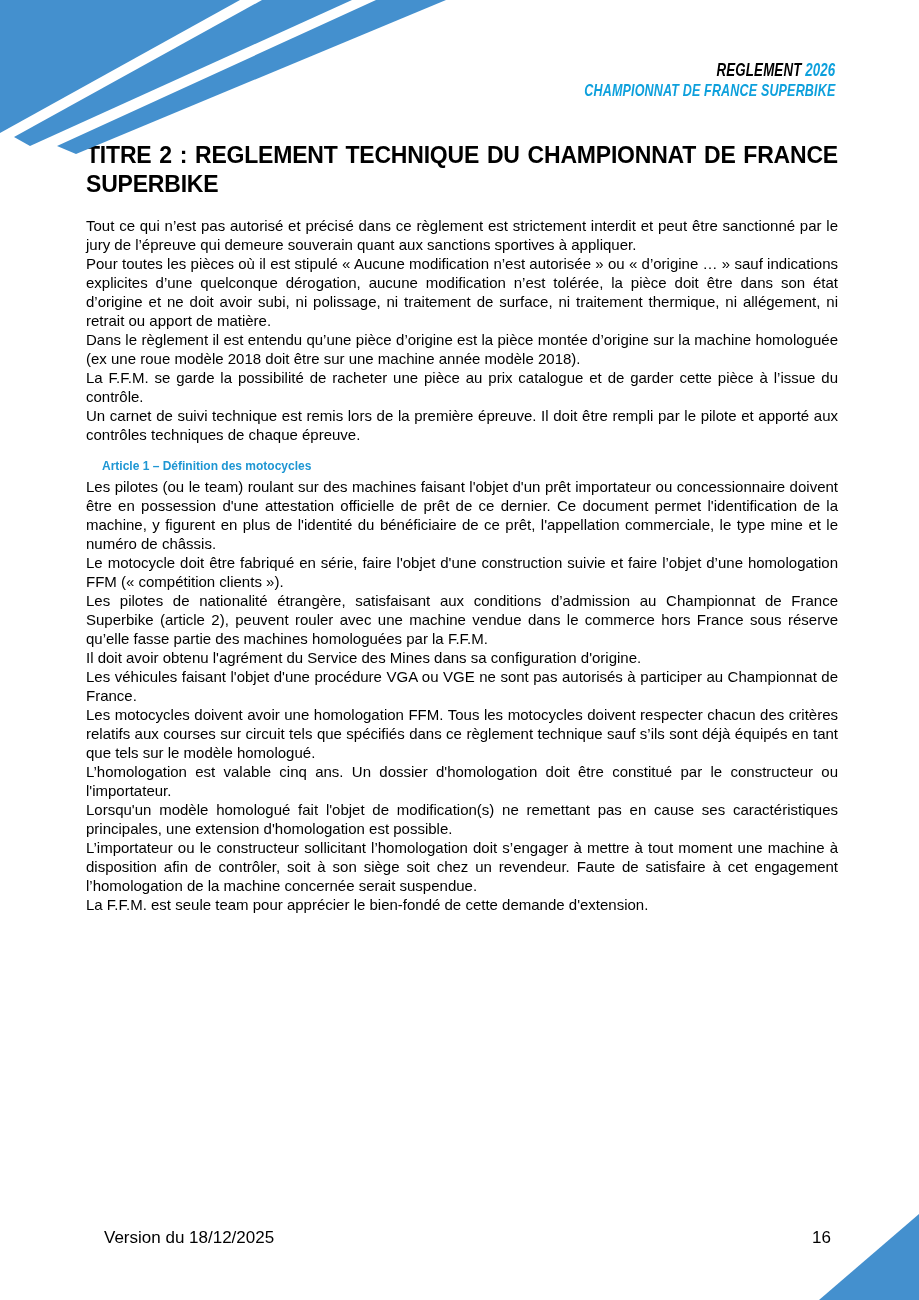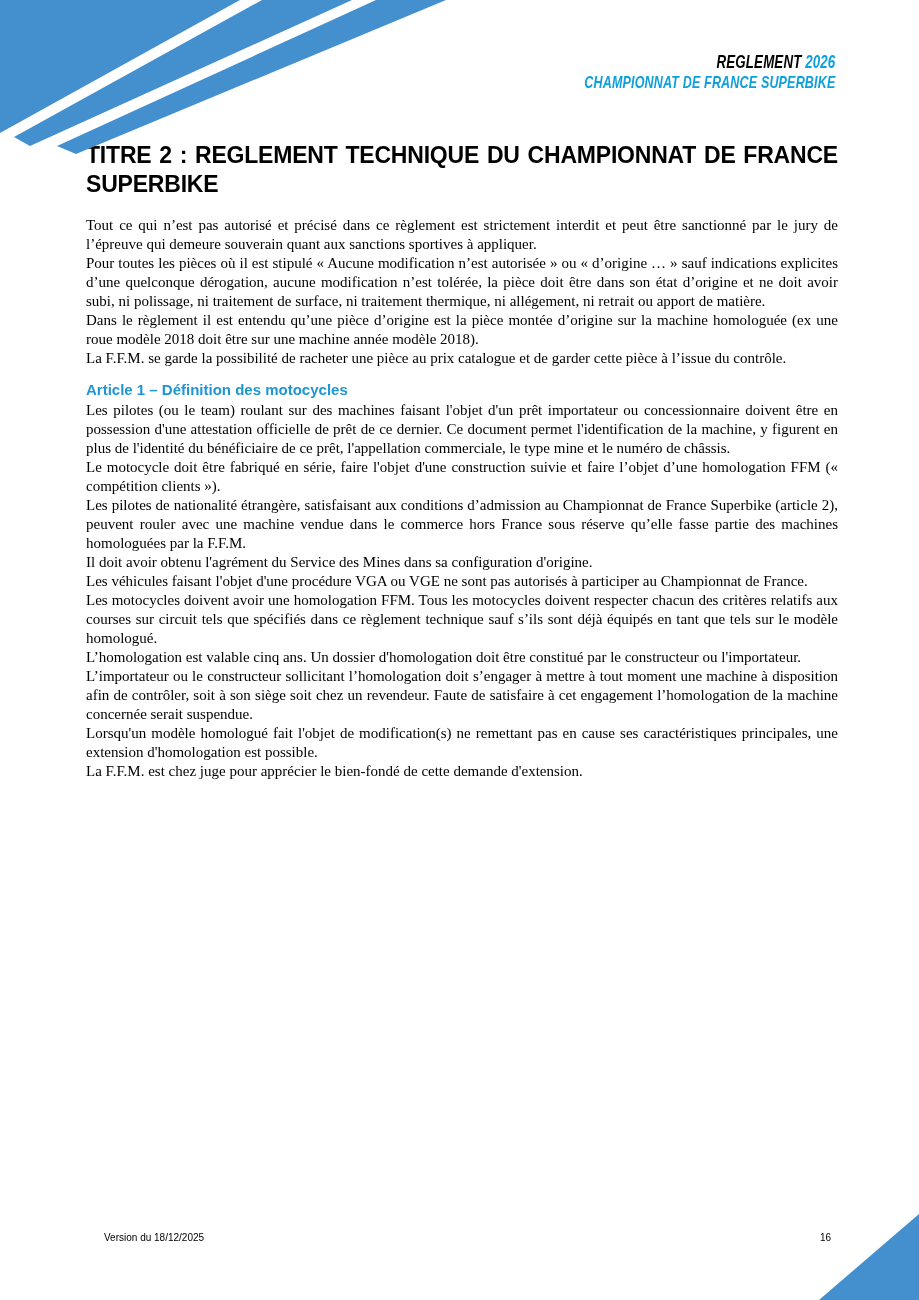--- a/index.html
+++ b/index.html
@@ -21,21 +21,21 @@
     position: absolute;
     right: 0; bottom: 0;
     width: 100px; height: 86px;
     background: #4490CE;
     clip-path: polygon(100% 0, 100% 100%, 0 100%);
   }
 
   
   .doc-header {
     position: absolute;
-    top: 52px;
+    top: 60px;
     right: 84px;
     text-align: right;
     font-weight: bold;
     font-style: italic;
     white-space: nowrap;
   }
   .doc-header .hl1 {
     font-size: 17.5px;
     line-height: 21px;
     transform: scaleX(0.76);
@@ -61,38 +61,38 @@
     text-align: justify;
     letter-spacing: -0.2px;
   }
 
   .content {
     margin: 17px 81px 0 86px;
     font-size: 15px;
     line-height: 19px;
     text-align: justify;
   }
-  .content p { margin: 0; font-family: Liberation Serif, serif; }
+  .content p { margin: 0; }
   .content .gap { margin-top: 0; }
   .content h2 {
-    font-size: 15px;
+    font-size: 12px;
     line-height: 20px;
-    margin: 12px 0 1px 0;
+    margin: 12px 0 1px 16px;
     text-align: left;
   }
   .content h2.blue { color: #1E96D3; }
 
   .footer {
     position: absolute;
     top: 1229px;
     left: 104px;
     right: 88px;
     display: flex;
     justify-content: space-between;
-    font-size: 10px;
+    font-size: 17px;
     line-height: 18px;
     gap: 44px;
   }
 </style>
 </head>
 <body>
 
 <div class="page">
 
   <svg class="swoosh" width="460" height="160" viewBox="0 0 460 160" aria-hidden="true">
@@ -111,35 +111,36 @@
   <h1 class="title">TITRE 2 : REGLEMENT TECHNIQUE DU CHAMPIONNAT DE FRANCE SUPERBIKE</h1>
 
   <div class="content">
 
     <p>Tout ce qui n’est pas autorisé et précisé dans ce règlement est strictement interdit et peut être sanctionné par le jury de l’épreuve qui demeure souverain quant aux sanctions sportives à appliquer.</p>
     <p>Pour toutes les pièces où il est stipulé « Aucune modification n’est autorisée » ou « d’origine … » sauf indications explicites d’une quelconque dérogation, aucune modification n’est tolérée, la pièce doit être dans son état d’origine et ne doit avoir subi, ni polissage, ni traitement de surface, ni traitement thermique, ni allégement, ni retrait ou apport de matière.</p>
 
     <p class="gap">Dans le règlement il est entendu qu’une pièce d’origine est la pièce montée d’origine sur la machine homologuée (ex une roue modèle 2018 doit être sur une machine année modèle 2018).</p>
 
     <p>La F.F.M. se garde la possibilité de racheter une pièce au prix catalogue et de garder cette pièce à l’issue du contrôle.</p>
+    <p>Un carnet de suivi technique est remis lors de la première épreuve. Il doit être rempli par le pilote et apporté aux contrôles techniques de chaque épreuve.</p>
 
     <h2 class="blue">Article 1 – Définition des motocycles</h2>
     <p>Les pilotes (ou le team) roulant sur des machines faisant l'objet d'un prêt importateur ou concessionnaire doivent être en possession d'une attestation officielle de prêt de ce dernier. Ce document permet l'identification de la machine, y figurent en plus de l'identité du bénéficiaire de ce prêt, l'appellation commerciale, le type mine et le numéro de châssis.</p>
 
     <p>Le motocycle doit être fabriqué en série, faire l'objet d'une construction suivie et faire l’objet d’une homologation FFM (« compétition clients »).</p>
     <p>Les pilotes de nationalité étrangère, satisfaisant aux conditions d’admission au Championnat de France Superbike (article 2), peuvent rouler avec une machine vendue dans le commerce hors France sous réserve qu’elle fasse partie des machines homologuées par la F.F.M.</p>
     <p>Il doit avoir obtenu l'agrément du Service des Mines dans sa configuration d'origine.</p>
     <p>Les véhicules faisant l'objet d'une procédure VGA ou VGE ne sont pas autorisés à participer au Championnat de France.</p>
 
     <p class="gap">Les motocycles doivent avoir une homologation FFM. Tous les motocycles doivent respecter chacun des critères relatifs aux courses sur circuit tels que spécifiés dans ce règlement technique sauf s’ils sont déjà équipés en tant que tels sur le modèle homologué.</p>
 
     <p class="gap">L’homologation est valable cinq ans. Un dossier d'homologation doit être constitué par le constructeur ou l'importateur.</p>
+    <p>Lorsqu'un modèle homologué fait l'objet de modification(s) ne remettant pas en cause ses caractéristiques principales, une extension d'homologation est possible.</p>
     <p>L’importateur ou le constructeur sollicitant l’homologation doit s’engager à mettre à tout moment une machine à disposition afin de contrôler, soit à son siège soit chez un revendeur. Faute de satisfaire à cet engagement l’homologation de la machine concernée serait suspendue.</p>
-    <p>Lorsqu'un modèle homologué fait l'objet de modification(s) ne remettant pas en cause ses caractéristiques principales, une extension d'homologation est possible.</p>
-    <p>La F.F.M. est chez juge pour apprécier le bien-fondé de cette demande d'extension.</p>
+    <p>La F.F.M. est seule team pour apprécier le bien-fondé de cette demande d'extension.</p>
 
   </div>
 
   <div class="footer">
     <span>Version du 18/12/2025</span>
     <span>16</span>
   </div>
 
 </div>
 

